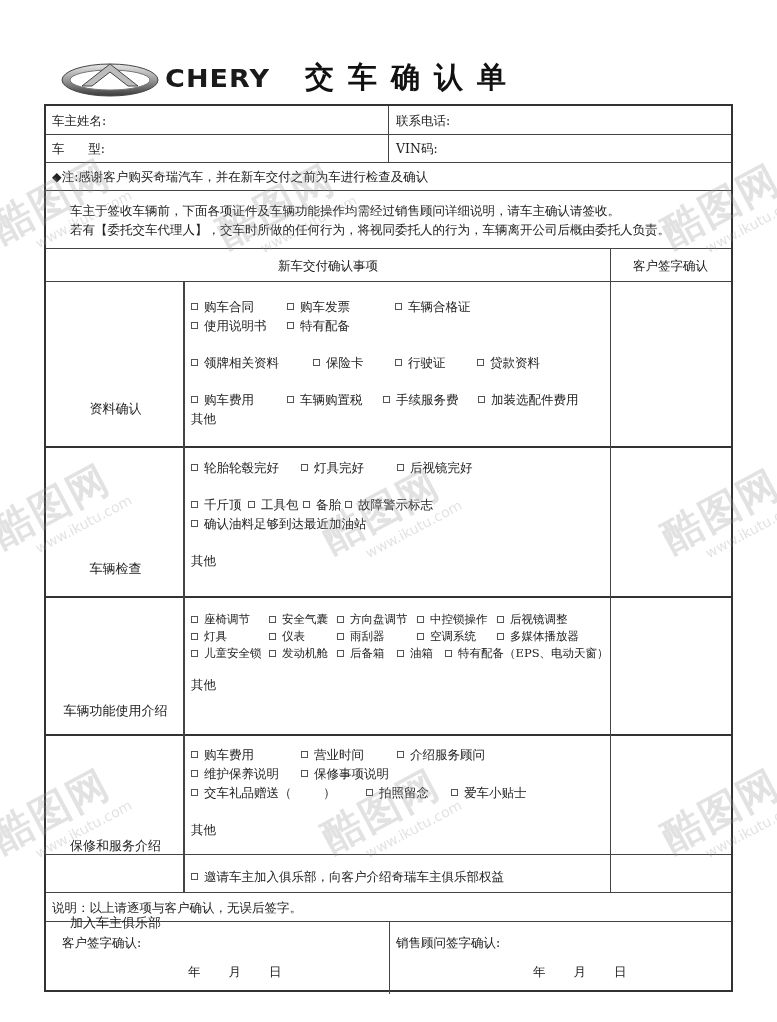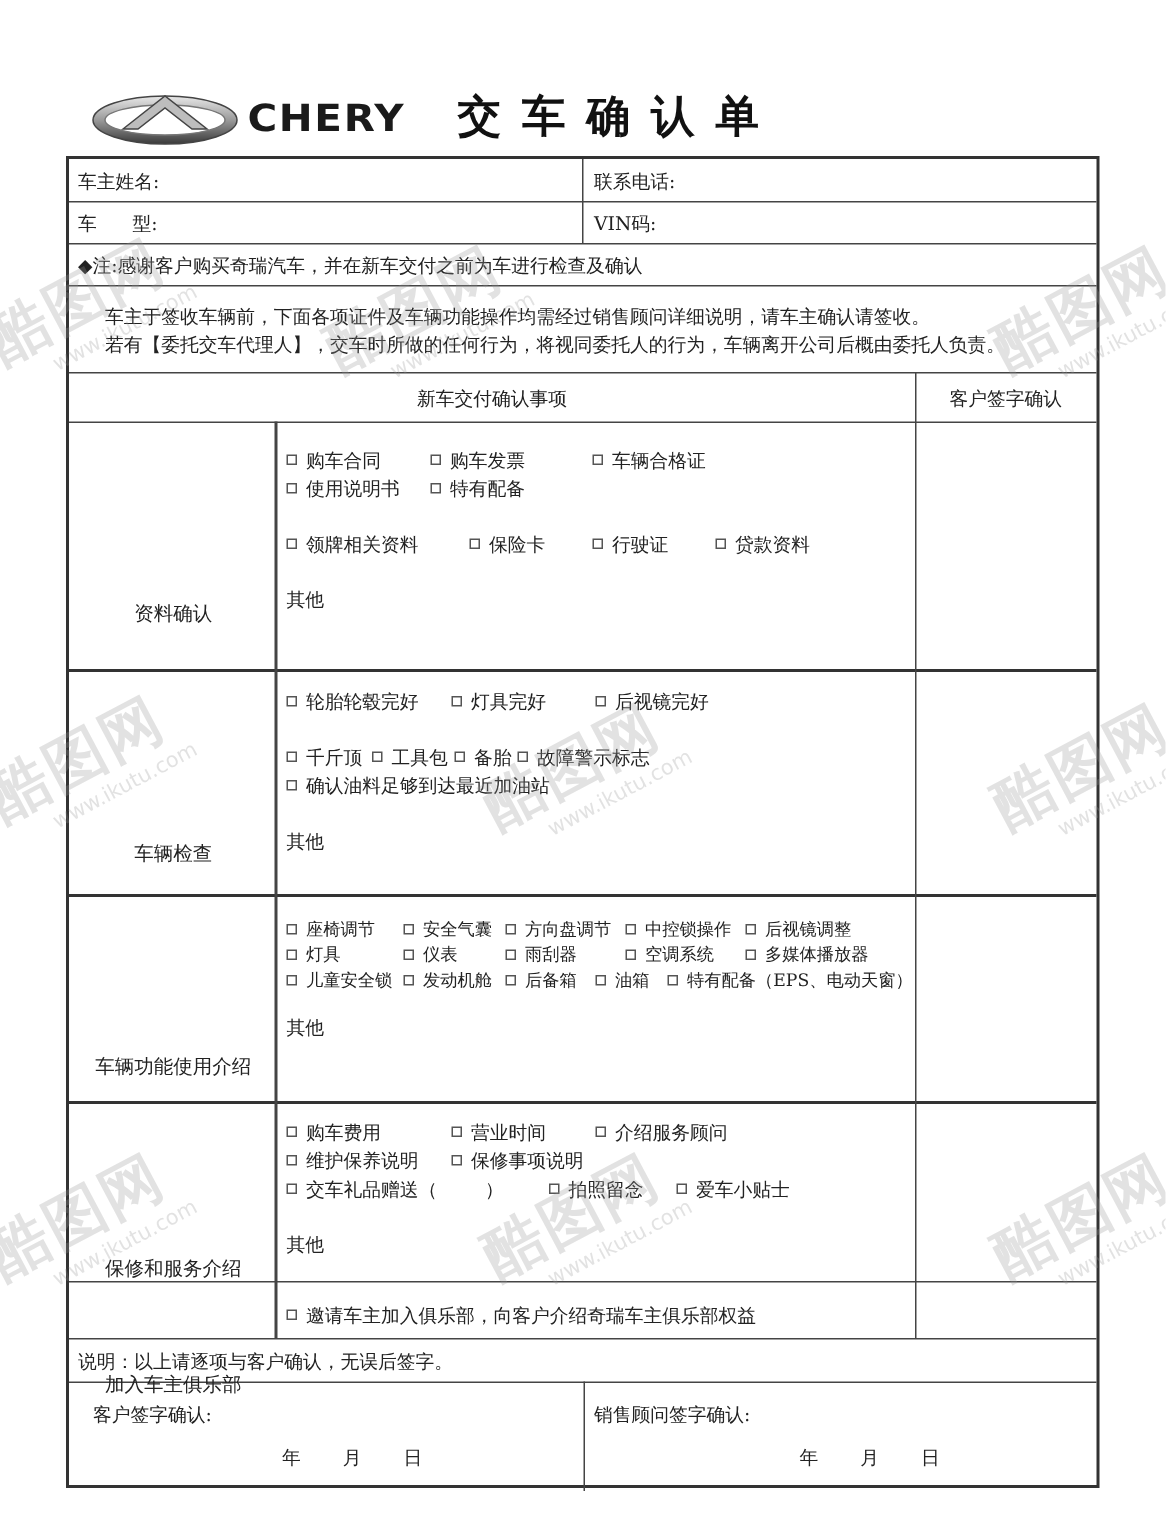--- a/index.html
+++ b/index.html
@@ -100,20 +100,23 @@
       <span class="item" style="width:96px;"><span class="chk"></span><span>购车合同</span></span><span class="item" style="width:108px;"><span class="chk"></span><span>购车发票</span></span><span class="item"><span class="chk"></span><span>车辆合格证</span></span>
     </div>
     <div class="item-row">
       <span class="item" style="width:96px;"><span class="chk"></span><span>使用说明书</span></span><span class="item"><span class="chk"></span><span>特有配备</span></span>
     </div>
     <div class="item-row" style="height:18px;"></div>
     <div class="item-row">
       <span class="item" style="width:122px;"><span class="chk"></span><span>领牌相关资料</span></span><span class="item" style="width:82px;"><span class="chk"></span><span>保险卡</span></span><span class="item" style="width:82px;"><span class="chk"></span><span>行驶证</span></span><span class="item"><span class="chk"></span><span>贷款资料</span></span>
     </div>
     <div class="item-row" style="height:18px;"></div>
+    <div class="item-row">
+      <span class="item" style="width:96px;"><span class="chk"></span><span>购车费用</span></span><span class="item" style="width:96px;"><span class="chk"></span><span>车辆购置税</span></span><span class="item" style="width:95px;"><span class="chk"></span><span>手续服务费</span></span><span class="item"><span class="chk"></span><span>加装选配件费用</span></span>
+    </div>
     <div class="item-row">其他</div>
   </div>
 
   <div class="cat-label" style="top:406px;">车辆检查</div>
   <div class="items" style="top:352px;">
     <div class="item-row">
       <span class="item" style="width:110px;"><span class="chk"></span><span>轮胎轮毂完好</span></span><span class="item" style="width:96px;"><span class="chk"></span><span>灯具完好</span></span><span class="item"><span class="chk"></span><span>后视镜完好</span></span>
     </div>
     <div class="item-row" style="height:18px;"></div>
     <div class="item-row">

